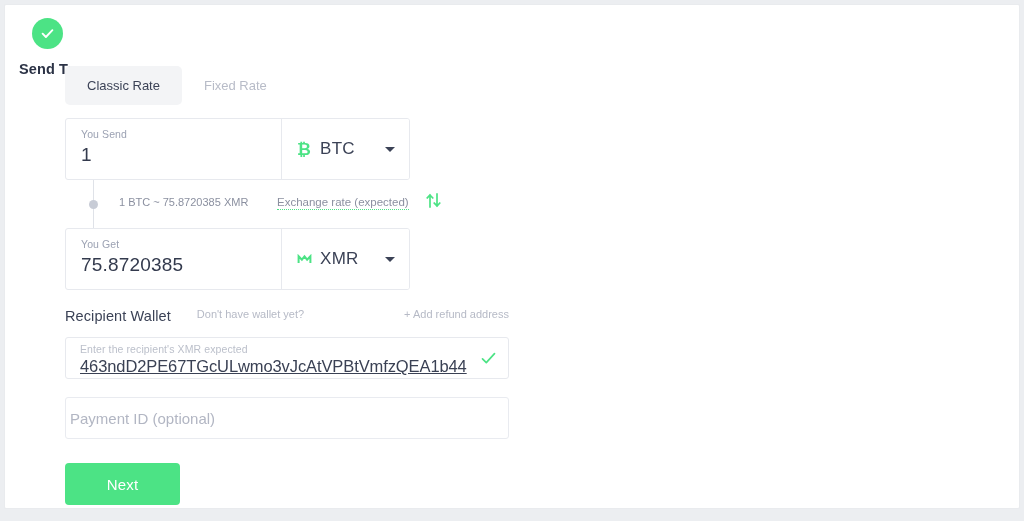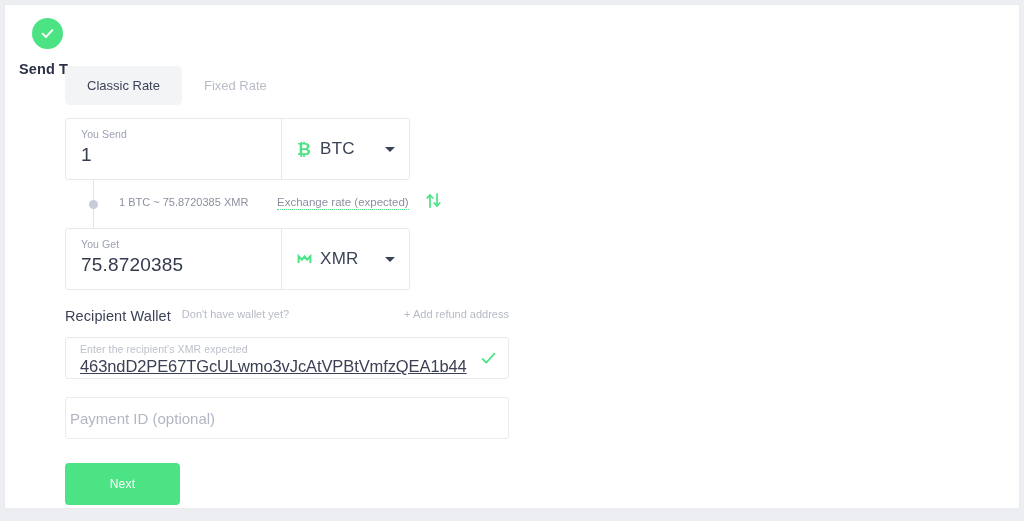--- a/index.html
+++ b/index.html
@@ -250,21 +250,21 @@
 
   .wallet-title {
     font-size: 14.5px;
     color: #3b4256;
     letter-spacing: .1px;
   }
 
   .wallet-hint {
     font-size: 11px;
     color: #b6bac6;
-    margin-left: 11px;
+    margin-left: 26px;
     cursor: pointer;
   }
 
   .refund-link {
     font-size: 11px;
     color: #b6bac6;
     margin-left: auto;
     cursor: pointer;
     white-space: nowrap;
   }
@@ -338,21 +338,21 @@
 
   
   .next-button {
     position: absolute;
     left: 60px;
     top: 458px;
     width: 115px;
     height: 42px;
     background: #4ce385;
     color: #ffffff;
-    font-size: 12px;
+    font-size: 15px;
     border: none;
     border-radius: 4px;
     cursor: pointer;
     font-family: inherit;
     letter-spacing: .2px;
   }
 </style>
 </head>
 <body>
 

